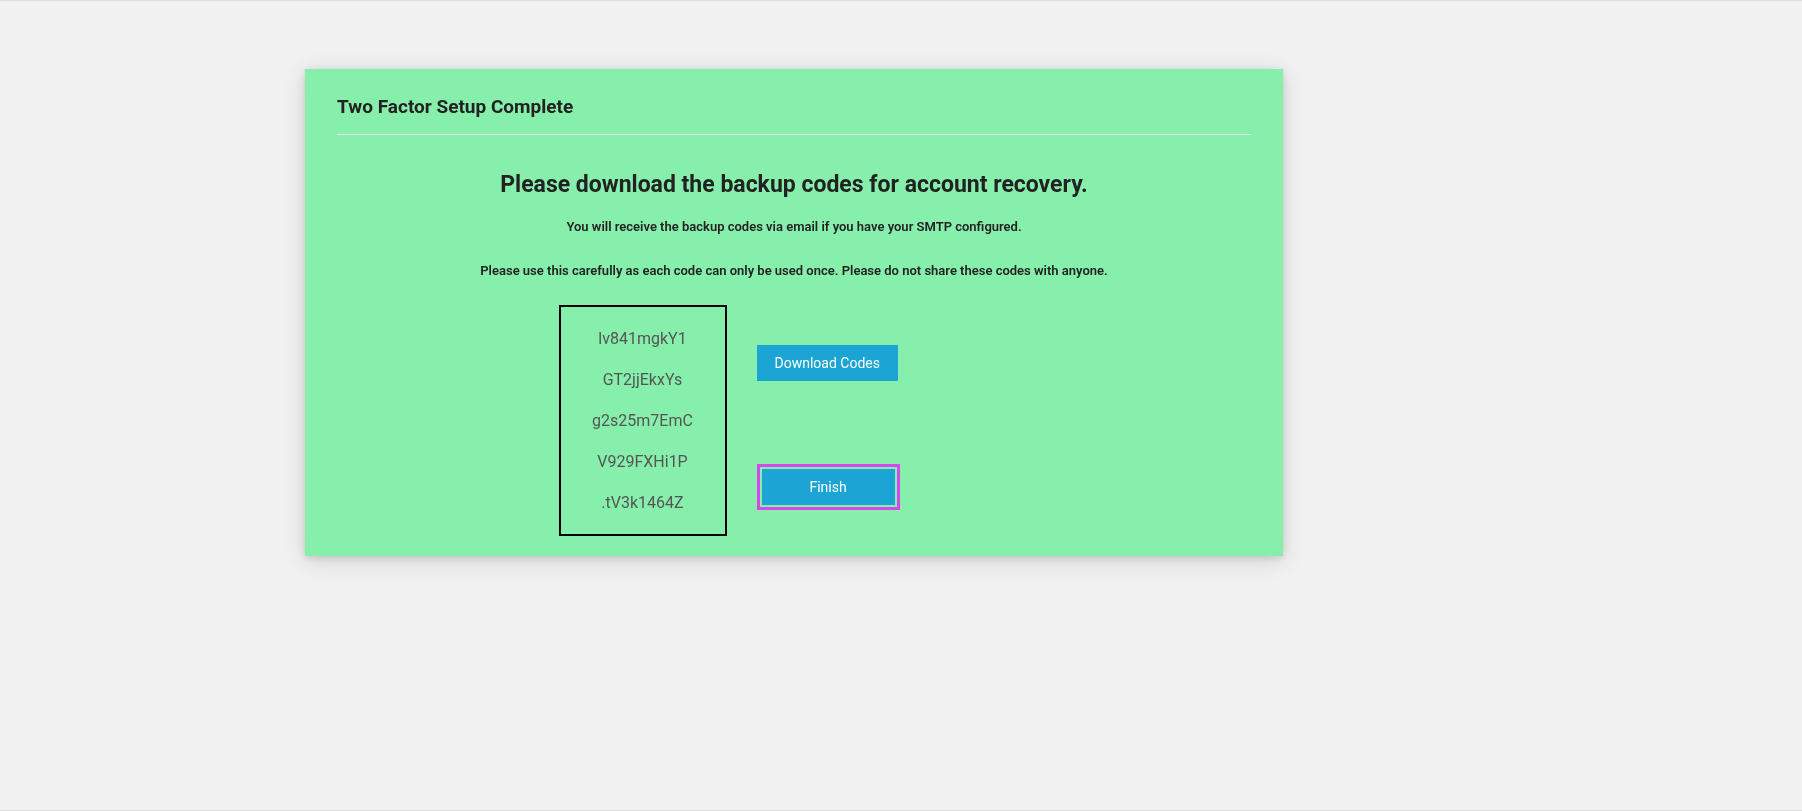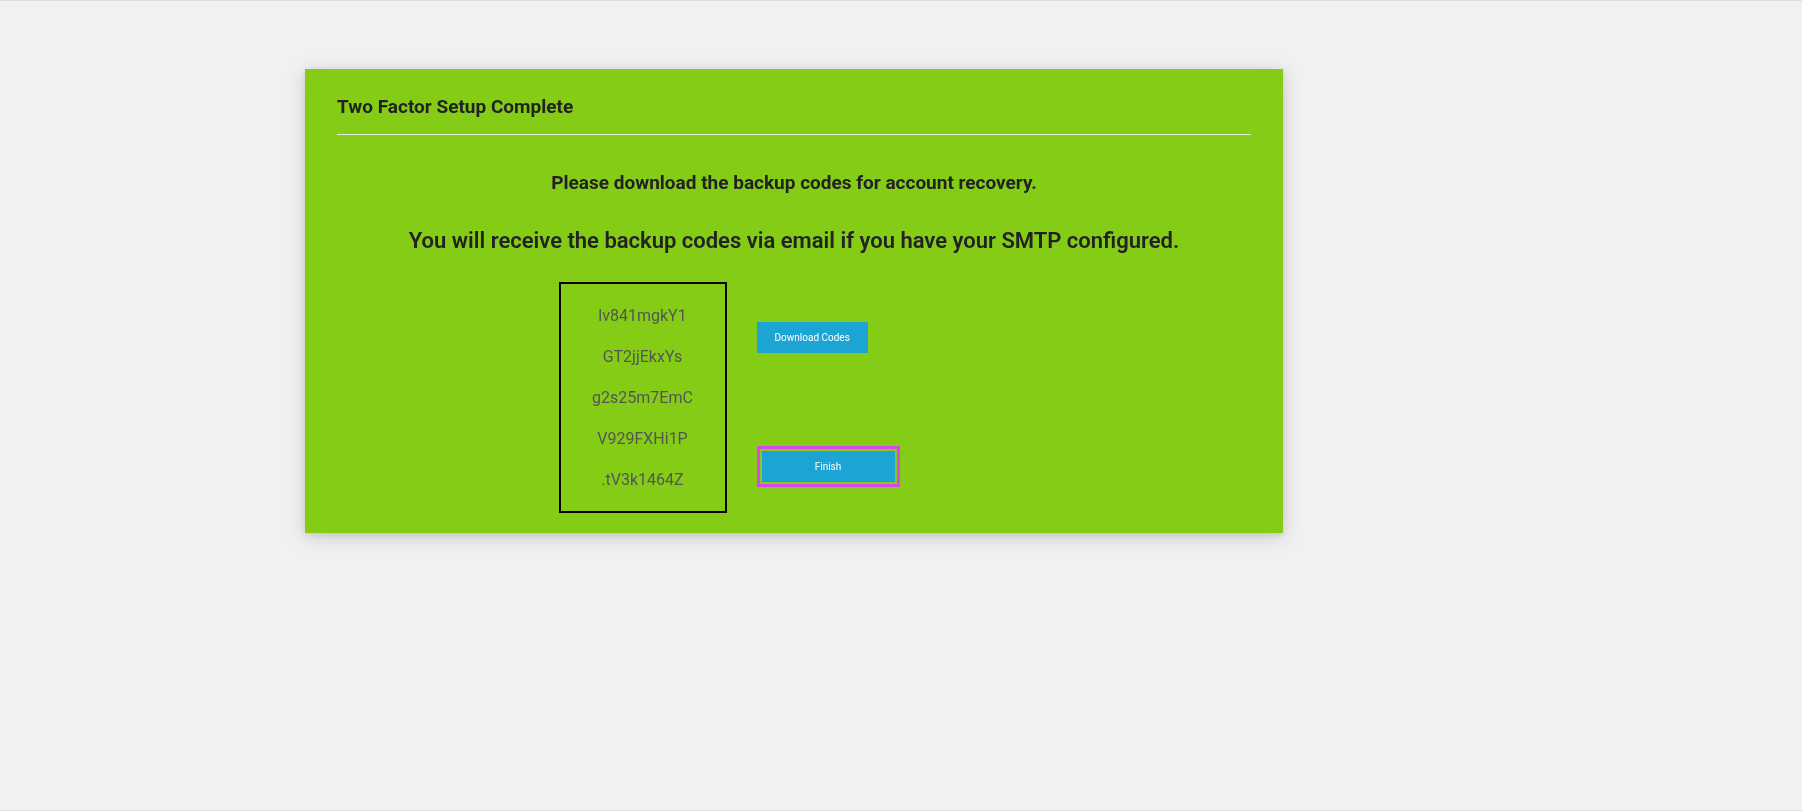--- a/index.html
+++ b/index.html
@@ -14,45 +14,45 @@
       height: 811px;
       border-top: 1px solid #ddd;
       border-bottom: 1px solid #ddd;
       position: relative;
     }
     .card {
       position: absolute;
       left: 305px;
       top: 68px;
       width: 978px;
-      background-color: #84cc16;
+      background-color: #86efac;
       box-shadow: 0 4px 20px rgba(0,0,0,0.15), 0 2px 6px rgba(0,0,0,0.1);
       padding: 26px 32px 20px 32px;
     }
     .card-header {
       border-bottom: 1px solid #e5e5e5;
       padding-bottom: 16px;
       margin-bottom: 36px;
     }
     .card-title {
       font-size: 19px;
       font-weight: 700;
       color: #222;
     }
     .intro {
       text-align: center;
     }
     .intro-heading {
-      font-size: 19px;
+      font-size: 23px;
       font-weight: 700;
       color: #222;
-      margin-bottom: 32px;
+      margin-bottom: 20px;
     }
     .intro-para {
-      font-size: 22px;
+      font-size: 13px;
       font-weight: 600;
       color: #222;
       line-height: 1.35;
       margin-bottom: 26px;
     }
     .intro-para span {
       display: block;
     }
     .content-row {
       display: flex;
@@ -80,21 +80,21 @@
       display: flex;
       flex-direction: column;
       justify-content: space-between;
       height: 205px;
       padding-top: 40px;
     }
     .btn {
       background-color: #1ba4d4;
       color: #ffffff;
       border: none;
-      font-size: 10px;
+      font-size: 14px;
       padding: 10px 18px;
       cursor: pointer;
       font-family: inherit;
       width: fit-content;
     }
     .btn-finish-wrap {
       border: 3px solid #d946ef;
       padding: 2px;
       width: fit-content;
     }
@@ -111,20 +111,21 @@
   <div class="card-header">
     <div class="card-title">Two Factor Setup Complete</div>
   </div>
 
   <div class="intro">
     <div class="intro-heading">Please download the backup codes for account recovery.</div>
     <div class="intro-para">
       <span>You will receive the backup codes via email if you have your SMTP configured.</span>
     </div>
     <div class="intro-para">
+      <span>Please use this carefully as each code can only be used once. Please do not share these codes with anyone.</span>
     </div>
   </div>
 
   <div class="content-row">
     <div class="codes-box">
       <div class="code-item">lv841mgkY1</div>
       <div class="code-item">GT2jjEkxYs</div>
       <div class="code-item">g2s25m7EmC</div>
       <div class="code-item">V929FXHi1P</div>
       <div class="code-item">.tV3k1464Z</div>

